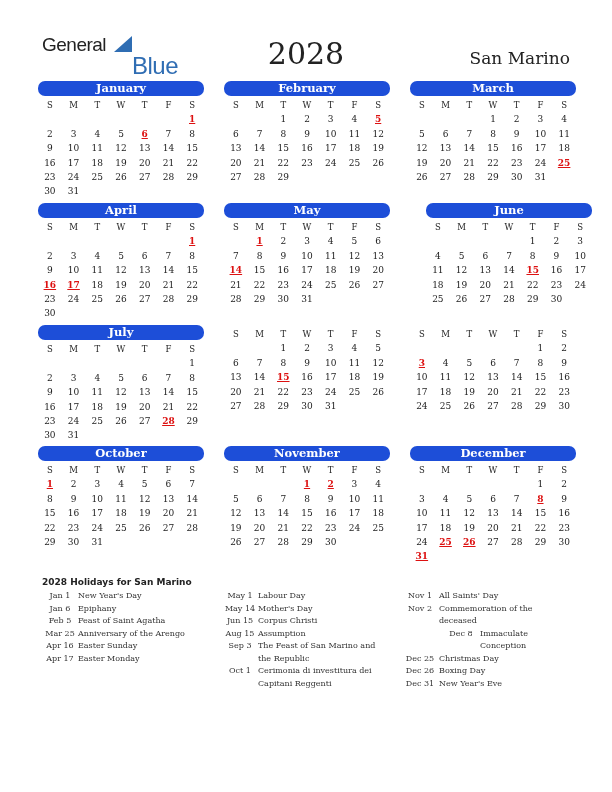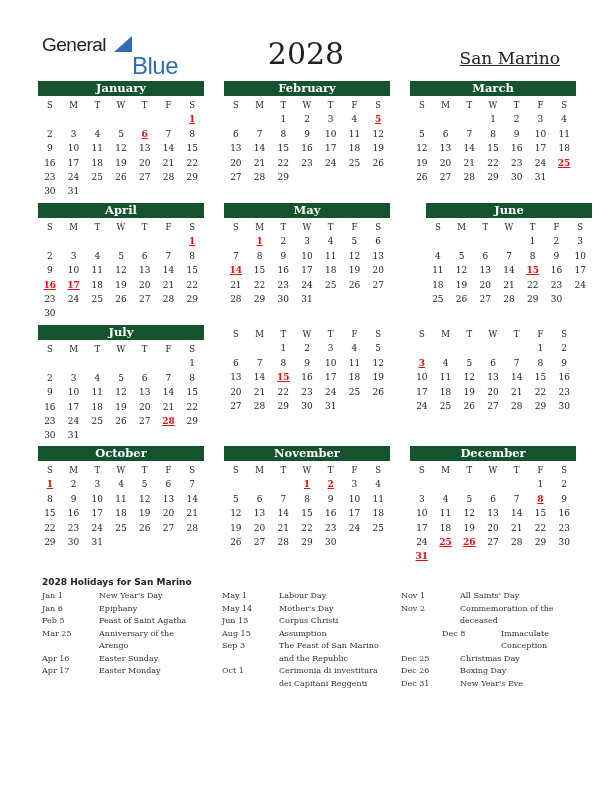--- a/index.html
+++ b/index.html
@@ -2,32 +2,32 @@
 <html><head>
 <meta charset="utf-8">
 <style>
   html,body{margin:0;padding:0;background:#fff;}
   body{width:612px;height:792px;position:relative;font-family:"DejaVu Serif","Liberation Serif",serif;color:#222;overflow:hidden;}
   .logo{position:absolute;left:42px;top:34px;width:100px;height:40px;}
   .logo .g1{position:absolute;left:0;top:0;font-family:"Liberation Sans",sans-serif;font-size:19px;color:#222;letter-spacing:-0.5px;}
   .logo .g2{position:absolute;left:48px;top:18px;font-family:"Liberation Sans",sans-serif;font-size:24px;color:#2f6db3;letter-spacing:-0.5px;margin-left:42px;}
   .logo .tri{position:absolute;left:72px;top:2px;width:0;height:0;border-left:18px solid transparent;border-bottom:16px solid #2f6db3;}
   .year{position:absolute;left:0;width:612px;top:36px;text-align:center;font-size:30px;color:#222;}
-  .country{position:absolute;right:52px;top:48px;font-size:17px;color:#222;text-decoration:underline;}
+  .country{position:absolute;right:42px;top:48px;font-size:17px;color:#222;}
   .month{position:absolute;width:166px;}
-  .mhead{background:#14532d;color:#fff;text-align:center;font-size:11.5px;font-weight:bold;height:15px;line-height:15px;}
+  .mhead{background:#1d4ed8;color:#fff;text-align:center;font-size:11.5px;font-weight:bold;height:15px;line-height:15px;border-radius:7px;}
   .grid{display:grid;grid-template-columns:repeat(7,1fr);margin-top:2px;}
   .grid span{height:14.4px;line-height:14.4px;font-size:9px;text-align:center;}
   .grid .dow{font-size:8.5px;}
   .grid .hol{color:#d11;font-weight:bold;text-decoration:underline;}
   .hols{position:absolute;top:575px;font-size:8px;color:#333;}
   .hols-title{position:absolute;left:42px;top:577px;font-size:9px;font-weight:bold;font-family:"DejaVu Sans",sans-serif;}
   .hrow{display:flex;line-height:12.5px;}
-  .hrow .d{width:36px;flex:none;}
-  .hrow .n{flex:1;margin-left:21px;}
+  .hrow .d{width:36px;flex:none;text-align:center;}
+  .hrow .n{flex:1;}
 </style>
 </head>
 <body>
 
 <div class="logo">
   <span class="g1">General</span>
   <span class="tri"></span>
   <span class="g2">Blue</span>
 </div>
 <div class="year">2028</div>

